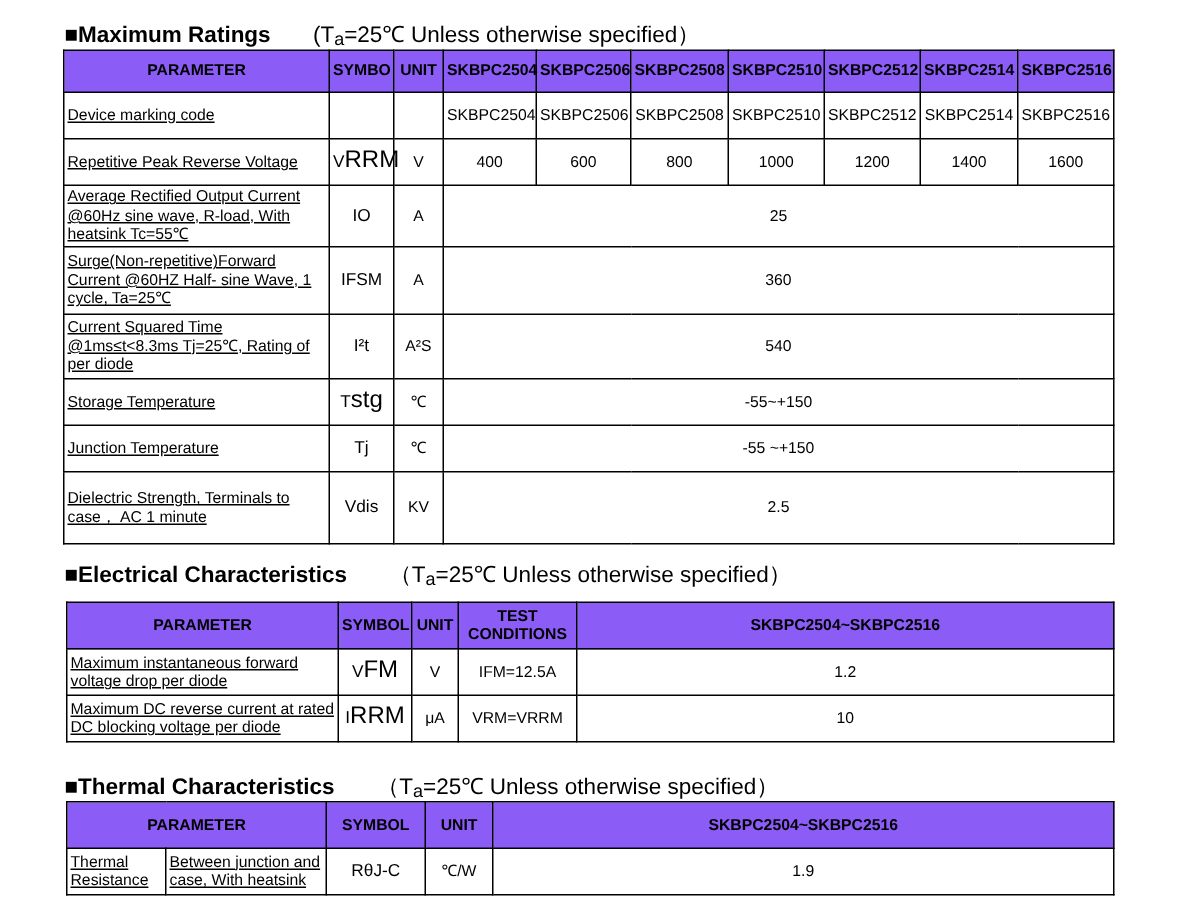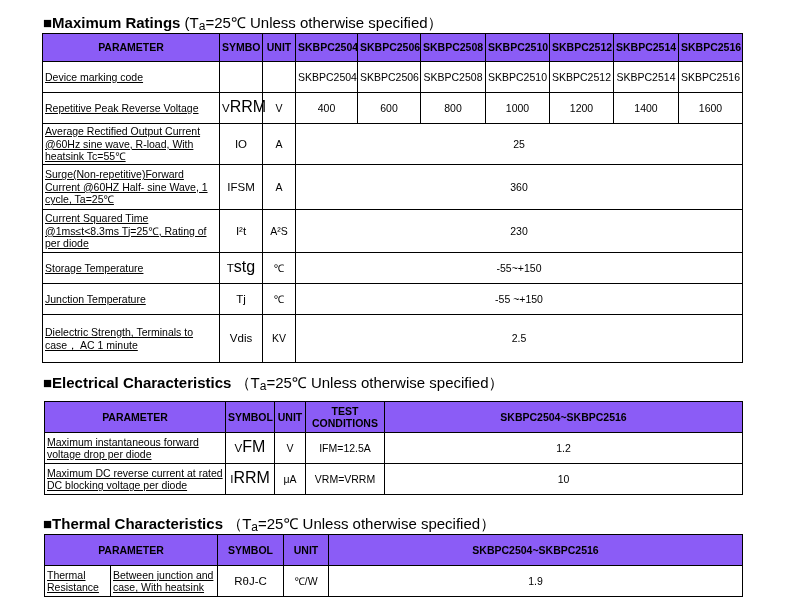--- a/index.html
+++ b/index.html
@@ -1,20 +1,20 @@
 <!DOCTYPE html>
 <html><head>
 <meta charset="utf-8">
 <style>
   html, body { margin:0; padding:0; background:#ffffff; }
   body { width:791px; height:600px; position:relative; overflow:hidden;
          font-family:"Liberation Sans", sans-serif; color:#000; }
   .section-title { position:absolute; left:43px; font-size:15px; white-space:nowrap; }
   .section-title b { font-weight:bold; }
-  .section-title .cond { font-weight:normal; font-size:15px; }
+  .section-title .cond { font-weight:normal; font-size:15px;margin-left:24px; }
   .section-title sub { font-size:12px; vertical-align:-2px; }
   table { position:absolute; border-collapse:collapse; table-layout:fixed; }
   td, th { border:1.5px solid #000; padding:0 2px; font-size:10.5px; line-height:12.5px; }
   th { background:#8b5cf6; font-weight:bold; text-align:center; font-size:10.5px; }
   td.c { text-align:center; }
   td.l { text-align:left;text-decoration:underline; }
   .sym { font-size:11.5px; }
   .sym small { font-size:16px; }
 </style>
 </head>
@@ -84,21 +84,21 @@
   <tr style="height:45px;">
     <td class="l">Surge(Non-repetitive)Forward Current  @60HZ Half- sine Wave, 1 cycle, Ta=25℃</td>
     <td class="c sym">IFSM</td>
     <td class="c">A</td>
     <td class="c" colspan="7">360</td>
   </tr>
   <tr style="height:43px;">
     <td class="l">Current Squared Time @1ms≤t&lt;8.3ms Tj=25℃, Rating of per diode</td>
     <td class="c sym">I²t</td>
     <td class="c">A²S</td>
-    <td class="c" colspan="7">230</td>
+    <td class="c" colspan="7">540</td>
   </tr>
   <tr style="height:31px;">
     <td class="l">Storage Temperature</td>
     <td class="c sym"><span>T</span><small>stg</small></td>
     <td class="c">℃</td>
     <td class="c" colspan="7">-55~+150</td>
   </tr>
   <tr style="height:31px;">
     <td class="l">Junction Temperature</td>
     <td class="c sym">Tj</td>

